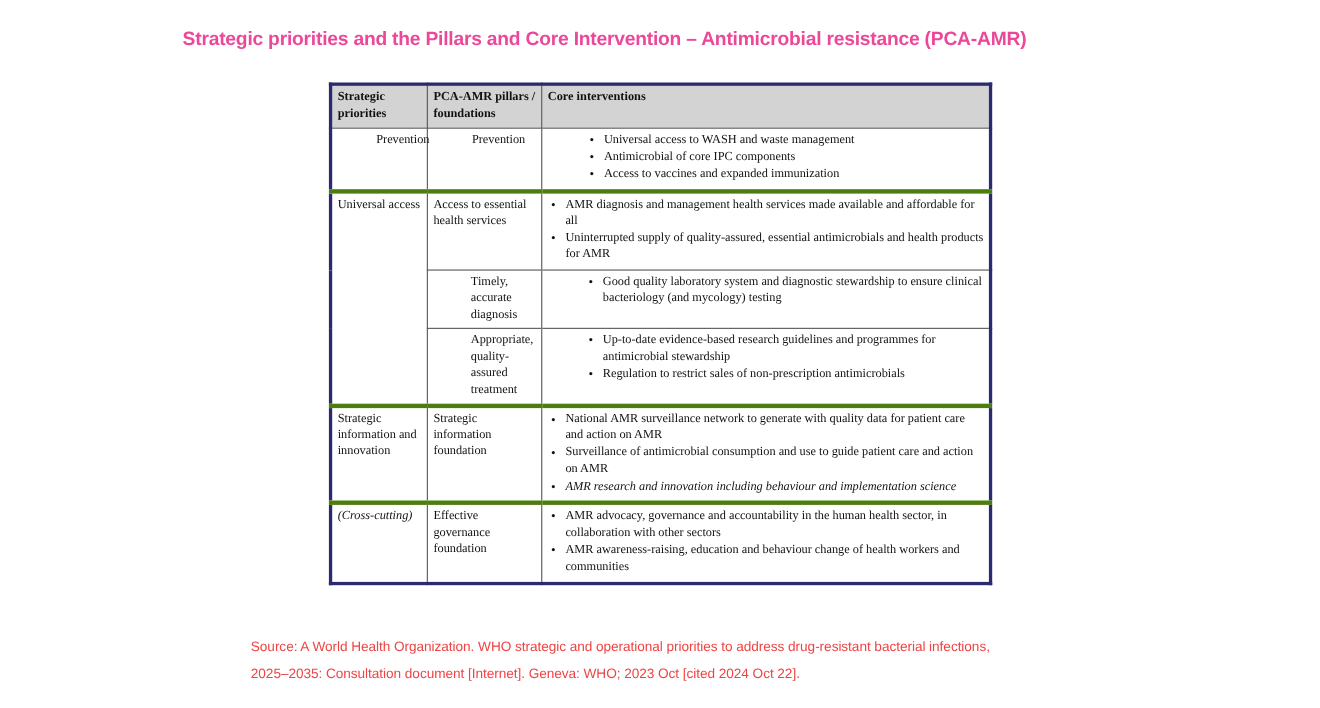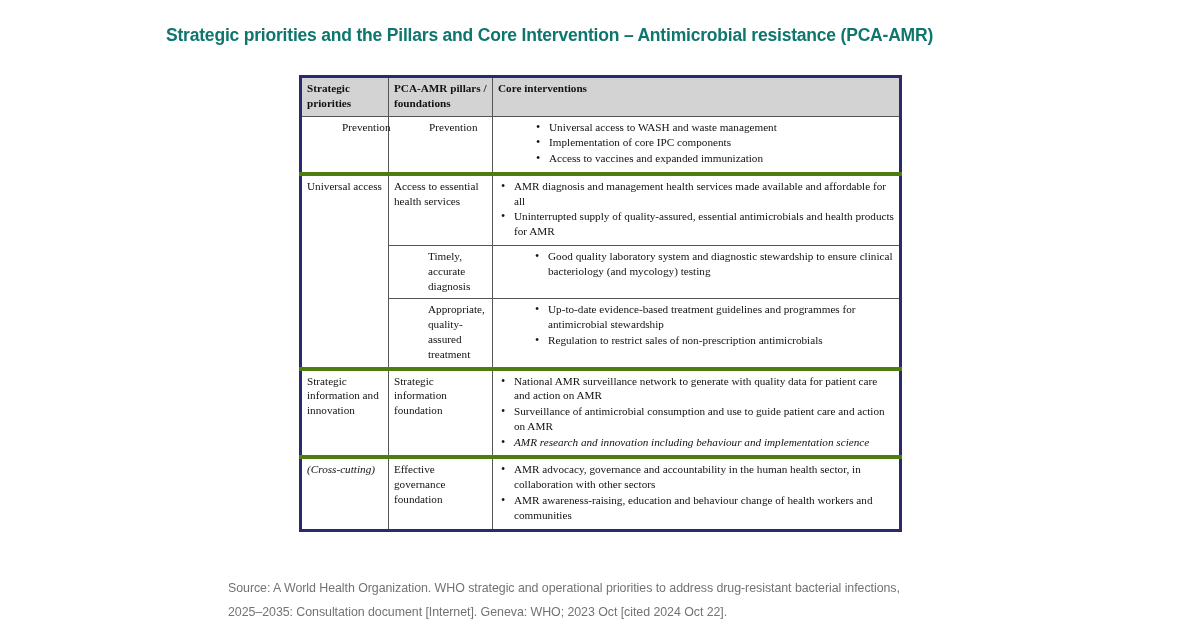--- a/index.html
+++ b/index.html
@@ -21,21 +21,21 @@
   }
 
   .title {
     position: absolute;
     left: 166px;
     top: 25px;
     width: 900px;
     font-family: "Liberation Sans", sans-serif;
     font-size: 17.5px;
     font-weight: bold;
-    color: #0f766e;
+    color: #ec4899;
     letter-spacing: -0.2px;
     white-space: nowrap;
   }
 
   .table-wrap {
     position: absolute;
     left: 299px;
     top: 75px;
     width: 474px;
   }
@@ -119,21 +119,21 @@
   .ital { font-style: italic; }
 
   .source {
     position: absolute;
     left: 228px;
     top: 576px;
     width: 760px;
     font-family: "Liberation Sans", sans-serif;
     font-size: 12.4px;
     line-height: 1.95;
-    color: #737373;
+    color: #ef4444;
     letter-spacing: -0.05px;
   }
 </style>
 </head>
 <body>
 
 <div class="page">
 
   <div class="title">Strategic priorities and the Pillars and Core Intervention – Antimicrobial resistance (PCA-AMR)</div>
 
@@ -156,21 +156,21 @@
             <td rowspan="1"><span>Prevention</span></td>
             <td>Prevention</td>
             <td>
               <ul class="bul">
                 <li>
                   <span class="bdot">•</span>
                   <span class="btxt">Universal access to WASH and waste management</span>
                 </li>
                 <li>
                   <span class="bdot">•</span>
-                  <span class="btxt">Implementation of core IPC components</span>
+                  <span class="btxt">Antimicrobial of core IPC components</span>
                 </li>
                 <li>
                   <span class="bdot">•</span>
                   <span class="btxt">Access to vaccines and expanded immunization</span>
                 </li>
               </ul>
             </td>
           </tr>
           <tr class="major">
             <td rowspan="3"><span>Universal access</span></td>
@@ -198,21 +198,21 @@
                 </li>
               </ul>
             </td>
           </tr>
           <tr class="sub">
             <td>Appropriate, quality-assured treatment</td>
             <td>
               <ul class="bul">
                 <li>
                   <span class="bdot">•</span>
-                  <span class="btxt">Up-to-date evidence-based treatment guidelines and programmes for antimicrobial stewardship</span>
+                  <span class="btxt">Up-to-date evidence-based research guidelines and programmes for antimicrobial stewardship</span>
                 </li>
                 <li>
                   <span class="bdot">•</span>
                   <span class="btxt">Regulation to restrict sales of non-prescription antimicrobials</span>
                 </li>
               </ul>
             </td>
           </tr>
           <tr class="major">
             <td rowspan="1"><span>Strategic information and innovation</span></td>

